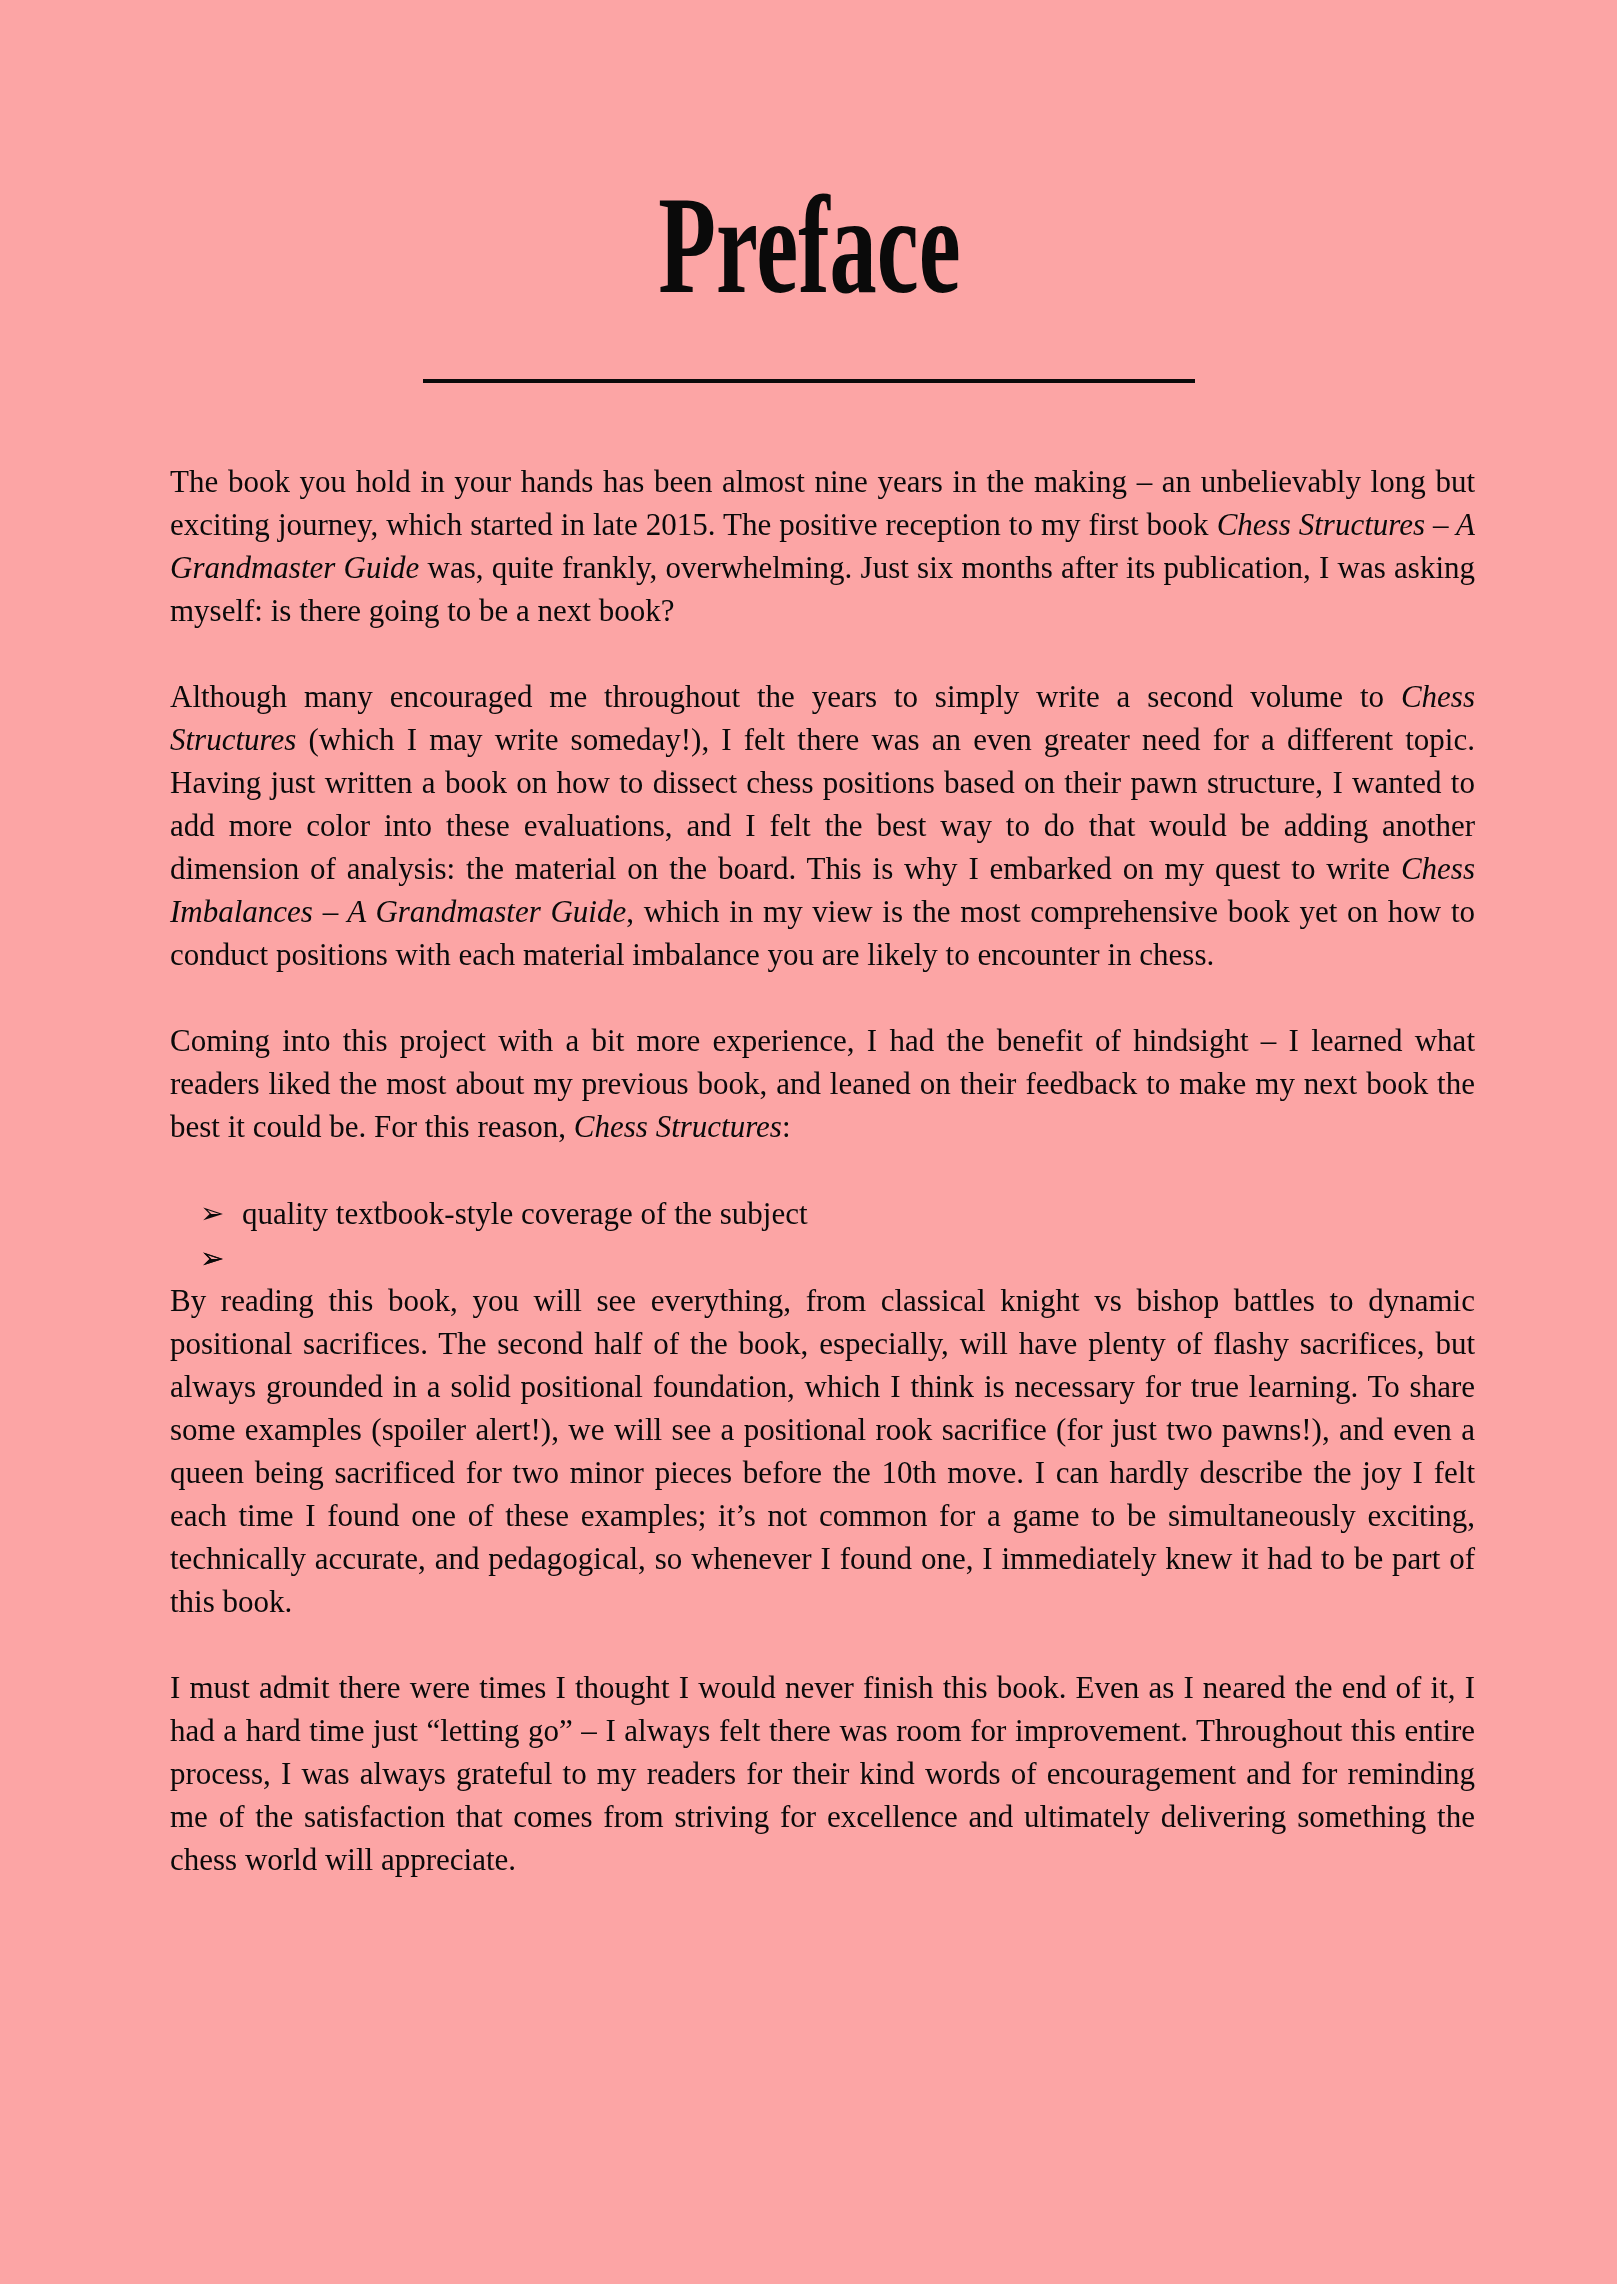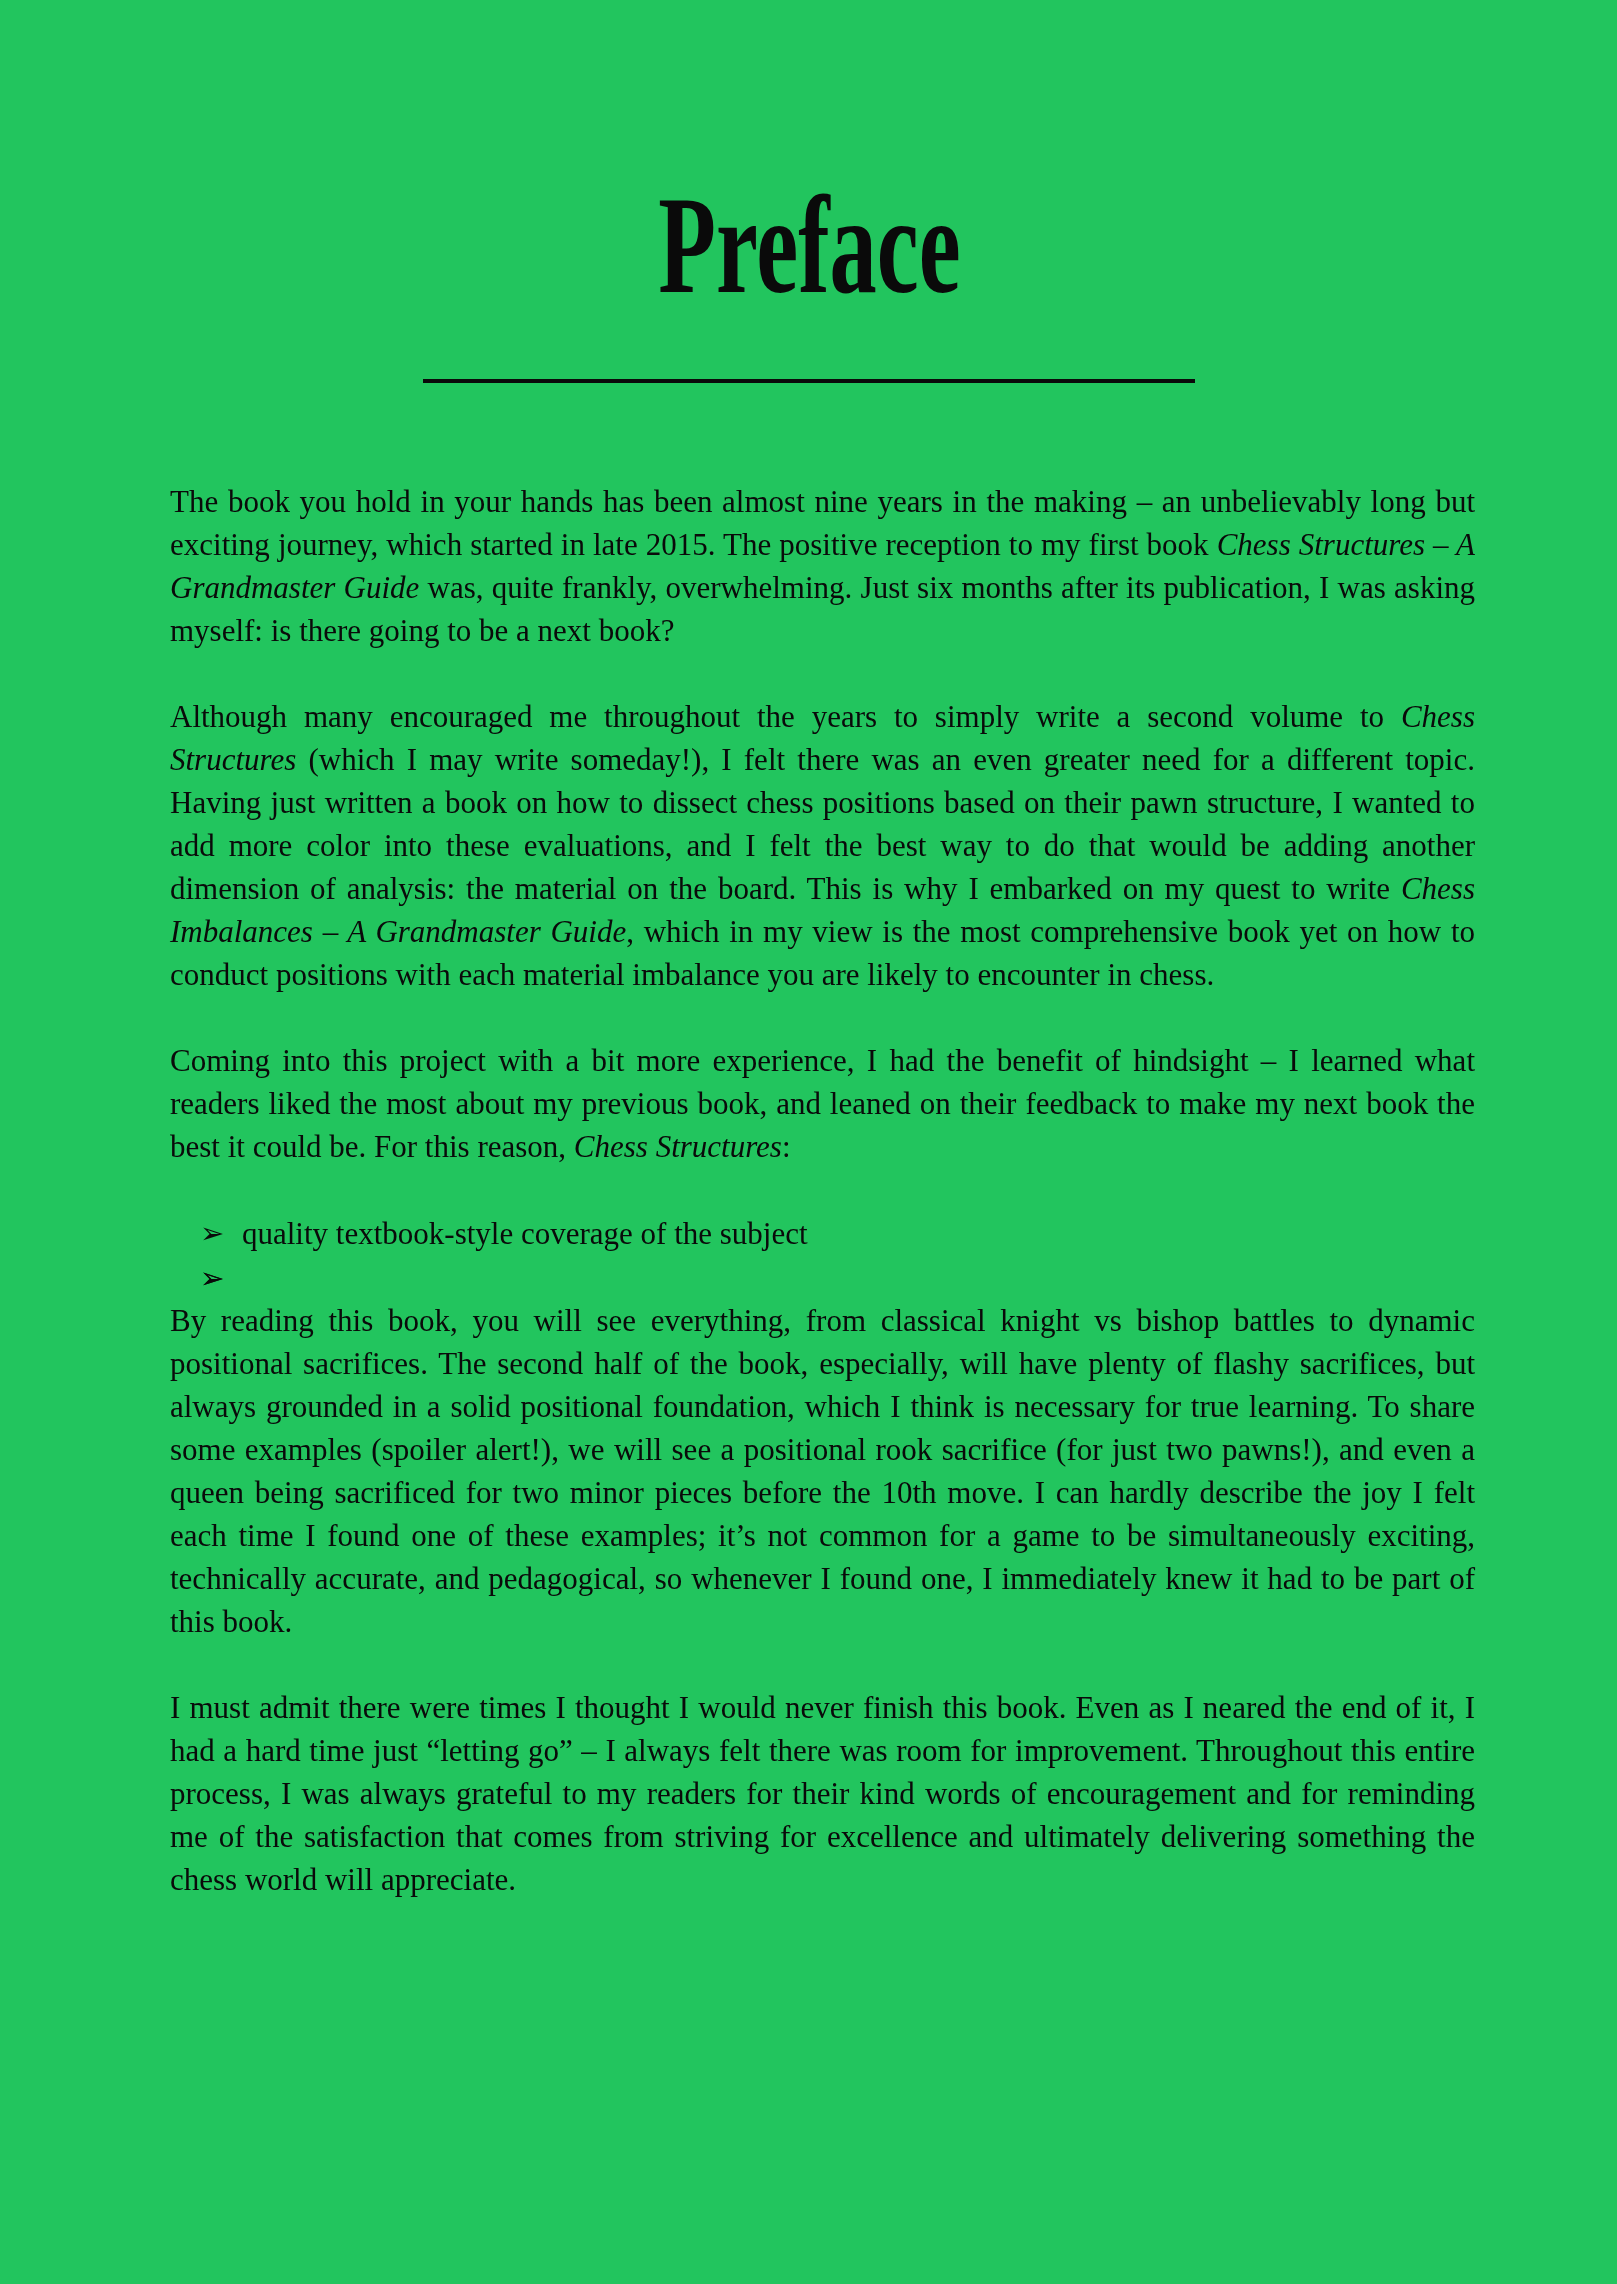--- a/index.html
+++ b/index.html
@@ -4,21 +4,21 @@
 <style>
   html, body {
     margin: 0;
     padding: 0;
     background: #ffffff;
   }
   .page {
     position: relative;
     width: 1618px;
     height: 2284px;
-    background: #22c55e;
+    background: #fca5a5;
     color: #0a0a0a;
     font-family: "Liberation Serif", "DejaVu Serif", serif;
     overflow: hidden;
   }
   .title {
     margin: 176px 0 0 0;
     text-align: center;
     font-size: 139px;
     line-height: 1;
     font-weight: 700;
@@ -29,21 +29,21 @@
     transform: scaleX(0.68);
     transform-origin: 50% 50%;
   }
   .divider {
     width: 772px;
     height: 4px;
     background: #0a0a0a;
     margin: 64px auto 0 auto;
   }
   .content {
-    margin: 97px 143px 0 170px;
+    margin: 77px 143px 0 170px;
     font-size: 31px;
     line-height: 43px;
     text-align: justify;
   }
   .content p {
     margin: 0 0 43px 0;
   }
   .italic {
     font-style: italic;
   }

